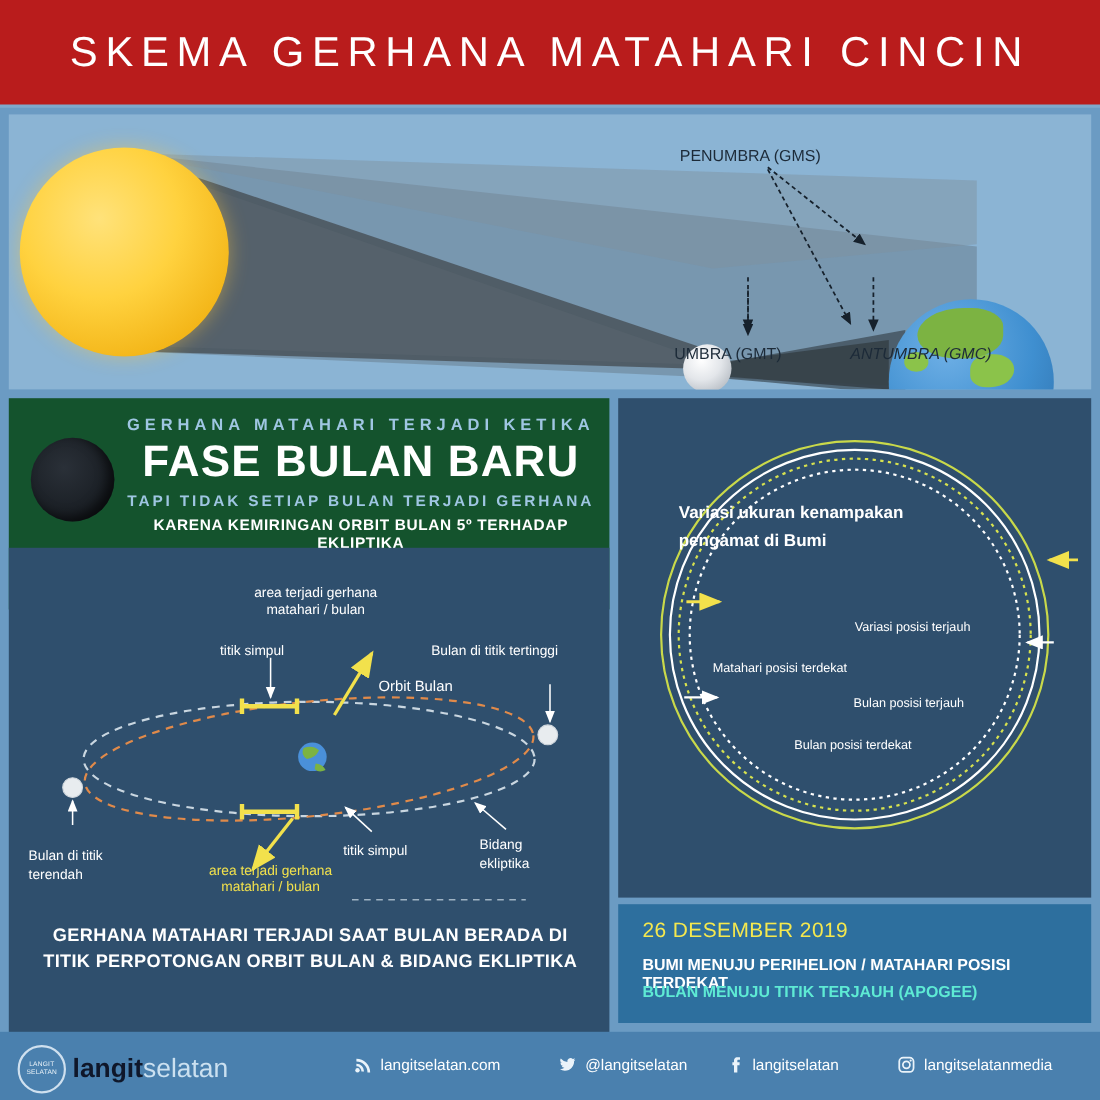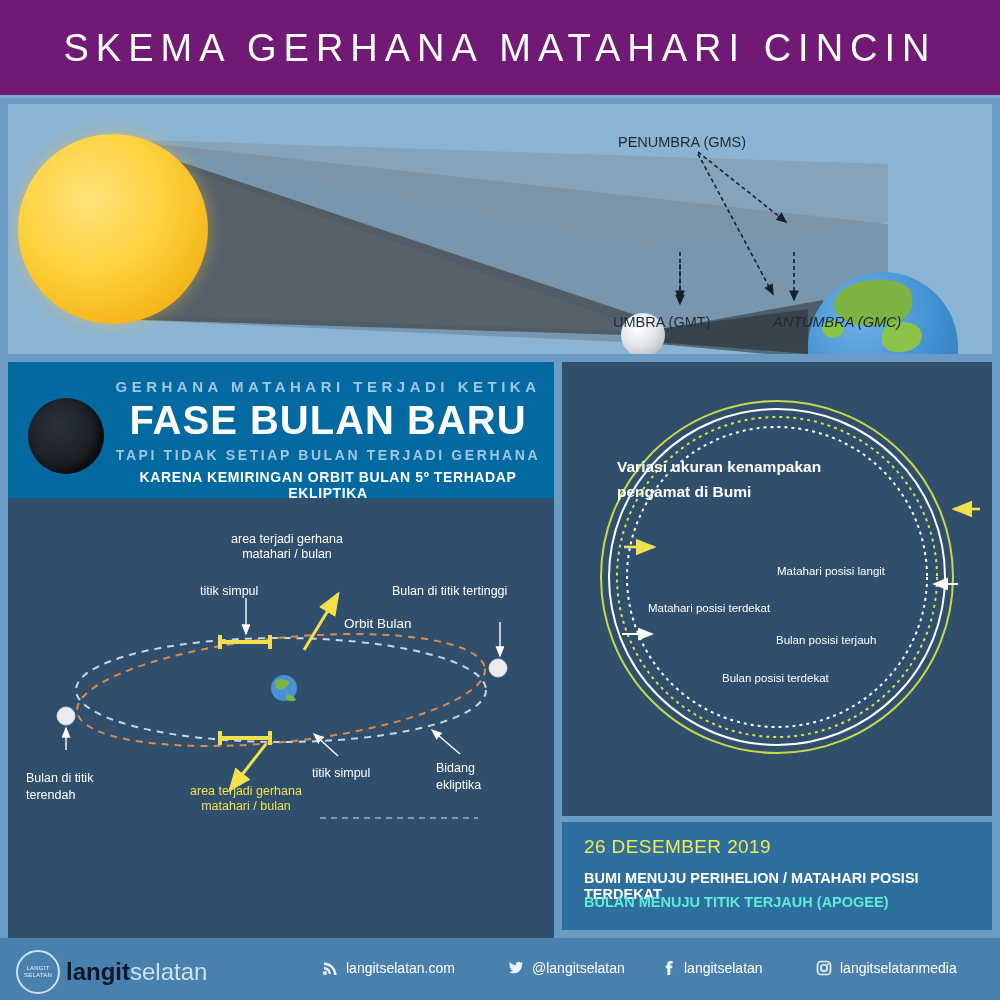--- a/index.html
+++ b/index.html
@@ -7,21 +7,21 @@
     width:1000px;height:1000px;overflow:hidden;
     background:#6b9bc3;
     font-family:"Liberation Sans", sans-serif;
     position:relative;
   }
   .root{position:relative;width:1000px;height:1000px;}
 
   
   .header{
     position:absolute;left:0;top:0;width:1000px;height:96px;
-    background:#701a75;
+    background:#b91c1c;
     display:flex;align-items:center;justify-content:center;
   }
   .header-title{
     color:#ffffff;font-size:38px;letter-spacing:7px;font-weight:400;
     white-space:nowrap;
   }
   .header-rule{
     position:absolute;left:0;top:95px;width:1000px;height:3px;background:#7fa9cc;
   }
 
@@ -53,21 +53,21 @@
   .lbl{
     position:absolute;color:#1c2a38;font-size:14.5px;white-space:nowrap;
   }
   .lbl-penumbra{left:610px;top:30px;}
   .lbl-umbra{left:605px;top:210px;}
   .lbl-antumbra{left:765px;top:210px;font-style:italic;}
 
   
   .phase-panel{
     position:absolute;left:8px;top:362px;width:546px;height:192px;
-    background:#0369a1;
+    background:#14532d;
   }
   .phase-moon{
     position:absolute;left:20px;top:36px;width:76px;height:76px;border-radius:50%;
     background:radial-gradient(circle at 40% 36%, #2a3038 0%, #1c2127 55%, #12161b 100%);
     box-shadow:inset -6px -4px 10px rgba(0,0,0,.6);
   }
   .phase-text{position:absolute;left:105px;top:16px;width:430px;text-align:center;}
   .phase-l1{color:#9fc6e2;font-size:15px;letter-spacing:4.5px;font-weight:700;}
   .phase-l2{color:#ffffff;font-size:40px;font-weight:700;letter-spacing:1px;line-height:46px;margin-top:2px;}
   .phase-l3{color:#9fc6e2;font-size:14px;letter-spacing:2.6px;font-weight:700;margin-top:4px;}
@@ -237,20 +237,24 @@
     <div class="o-lbl" style="left:384px;top:86px;">Bulan di titik tertinggi</div>
     <div class="o-lbl" style="left:336px;top:118px;font-size:13.5px;">Orbit Bulan</div>
     <div class="o-lbl" style="left:304px;top:268px;">titik simpul</div>
     <div class="o-lbl" style="left:428px;top:262px;white-space:pre-line;line-height:17px;">Bidang
 ekliptika</div>
     <div class="o-lbl yellow" style="left:176px;top:286px;white-space:pre-line;line-height:15px;text-align:center;width:124px;">area terjadi gerhana
 matahari / bulan</div>
     <div class="o-lbl" style="left:18px;top:272px;white-space:pre-line;line-height:17px;">Bulan di titik
 terendah</div>
 
+    <div class="o-caption">
+      <div>GERHANA MATAHARI TERJADI SAAT BULAN BERADA DI</div>
+      <div>TITIK PERPOTONGAN ORBIT BULAN &amp; BIDANG EKLIPTIKA</div>
+    </div>
   </div>
 
   <div class="ring-panel">
     <svg class="ring-svg" viewBox="0 0 430 454">
       <defs>
         <marker id="arrW2" markerWidth="9" markerHeight="9" refX="7" refY="3.2" orient="auto">
           <path d="M0,0 L8,3.2 L0,6.4 z" fill="#ffffff"></path>
         </marker>
         <marker id="arrY2" markerWidth="9" markerHeight="9" refX="7" refY="3.2" orient="auto">
           <path d="M0,0 L8,3.2 L0,6.4 z" fill="#f2e14c"></path>
@@ -269,21 +273,21 @@
       <path d="M62,185 L92,185" stroke="#f2e14c" stroke-width="2.6" fill="none" marker-end="url(#arrY2)"></path>
       <path d="M396,222 L372,222" stroke="#ffffff" stroke-width="2" fill="none" marker-end="url(#arrW2)"></path>
       <path d="M60,272 L90,272" stroke="#ffffff" stroke-width="2" fill="none" marker-end="url(#arrW2)"></path>
     </svg>
 
     <div class="ring-title">
       <div>Variasi ukuran kenampakan</div>
       <div>pengamat di Bumi</div>
     </div>
 
-    <div class="r-lbl" style="left:215px;top:203px;">Matahari posisi langit</div>
+    <div class="r-lbl" style="left:215px;top:203px;">Variasi posisi terjauh</div>
     <div class="r-lbl" style="left:86px;top:240px;">Matahari posisi terdekat</div>
     <div class="r-lbl" style="left:214px;top:272px;">Bulan posisi terjauh</div>
     <div class="r-lbl" style="left:112px;top:310px;padding-left:48px;">Bulan posisi terdekat</div>
   </div>
 
   <div class="date-panel">
     <div class="date-title">26 DESEMBER 2019</div>
     <div class="date-l1">BUMI MENUJU PERIHELION / MATAHARI POSISI TERDEKAT</div>
     <div class="date-l2">BULAN MENUJU TITIK TERJAUH (APOGEE)</div>
   </div>

